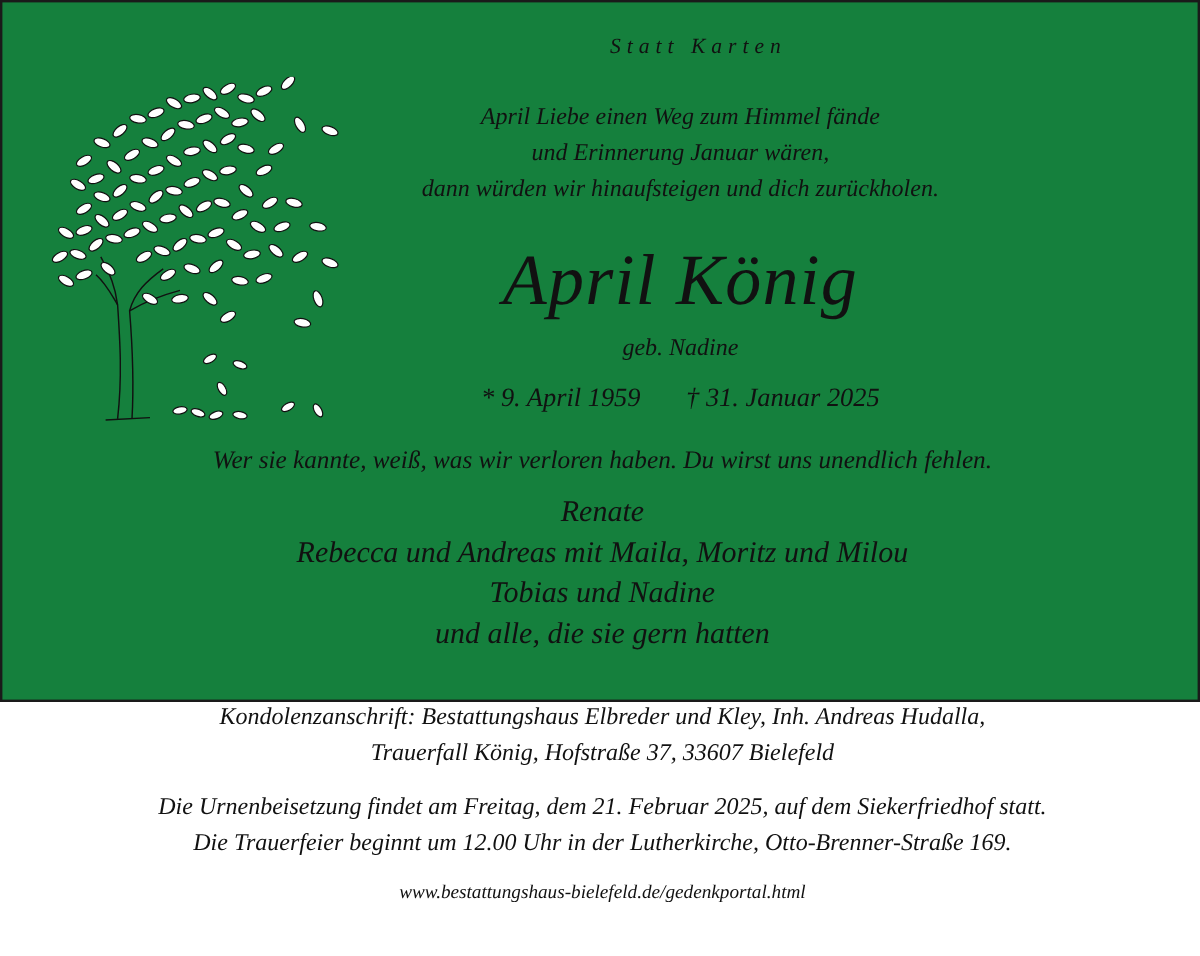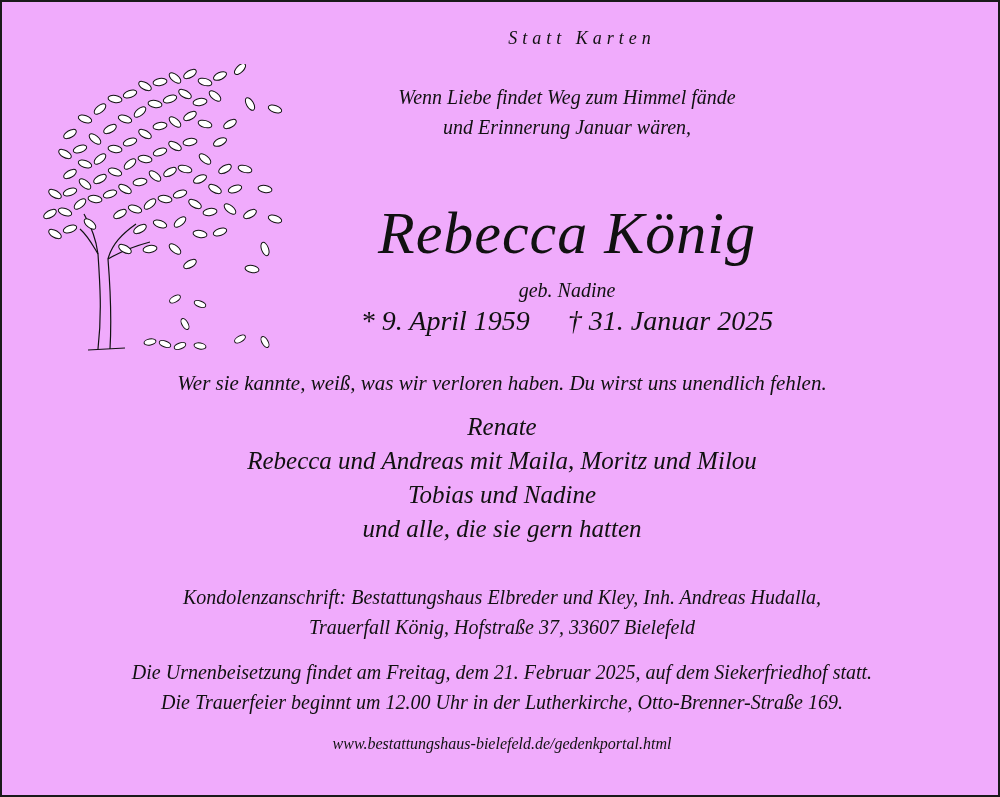--- a/index.html
+++ b/index.html
@@ -1,33 +1,33 @@
 <!DOCTYPE html>
 <html><head>
   <meta charset="utf-8">
   <style>
     html, body { margin: 0; padding: 0; background: #ffffff; }
     body { width: 1000px; height: 797px; overflow: hidden; }
     .card {
       position: absolute; left: 0; top: 0;
-      width: 1000px; height: 797px;
+      width: 1000px; height: 585px;
       box-sizing: border-box;
       border: 2px solid #1a1a1a;
-      background: #f0abfc;
+      background: #15803d;
       color: #111111;
       font-family: "DejaVu Serif", "Liberation Serif", serif;
       font-style: italic;
     }
     .t { position: absolute; left: 0; width: 1000px; text-align: center; white-space: nowrap; }
     .header { top: 26px; left: 315px; width: 530px; font-size: 18px; letter-spacing: 5px; font-family: "Liberation Serif", serif; }
     .poem { top: 80px; left: 300px; width: 530px; font-size: 20px; line-height: 30px; font-family: "Liberation Serif", serif; }
     .poem div { text-align: center; }
     .name { top: 196px; left: 300px; width: 530px; font-size: 60px; line-height: 70px; font-family: "Liberation Serif", serif; letter-spacing: 1px; }
     .birthname { top: 277px; left: 300px; width: 530px; font-size: 20px; font-family: "Liberation Serif", serif; }
-    .dates { top: 303px; left: 300px; width: 530px; font-size: 28px; font-family: "Liberation Serif", serif; }
+    .dates { top: 316px; left: 300px; width: 530px; font-size: 22px; font-family: "Liberation Serif", serif; }
     .dates span.gap { display: inline-block; width: 38px; }
     .quote { top: 369px; font-size: 21px; font-family: "Liberation Serif", serif; }
     .family { top: 408px; font-size: 25px; line-height: 34px; font-family: "Liberation Serif", serif; }
     .family div { text-align: center; }
     .address { top: 580px; font-size: 20px; line-height: 30px; font-family: "Liberation Serif", serif; }
     .address div, .service div { text-align: center; }
     .service { top: 655px; font-size: 20px; line-height: 30px; font-family: "Liberation Serif", serif; }
     .url { top: 733px; font-size: 16px; font-family: "Liberation Serif", serif; }
     .tree { position: absolute; left: 38px; top: 62px; width: 250px; height: 290px; }
   </style>
@@ -145,25 +145,26 @@
         <ellipse cx="160" cy="282" rx="6" ry="3" transform="rotate(10 160 282)"></ellipse>
         <ellipse cx="200" cy="275" rx="6" ry="3" transform="rotate(-30 200 275)"></ellipse>
         <ellipse cx="225" cy="278" rx="6" ry="3" transform="rotate(60 225 278)"></ellipse>
       </g>
     </g>
   </svg>
 
   <div class="t header">Statt Karten</div>
 
   <div class="t poem">
-    <div>Wenn Liebe findet Weg zum Himmel fände</div>
+    <div>April Liebe einen Weg zum Himmel fände</div>
     <div>und Erinnerung Januar wären,</div>
+    <div>dann würden wir hinaufsteigen und dich zurückholen.</div>
   </div>
 
-  <div class="t name">Rebecca König</div>
+  <div class="t name">April König</div>
   <div class="t birthname">geb. Nadine</div>
 
   <div class="t dates">
     <span>* 9. April 1959</span><span class="gap"></span><span>† 31. Januar 2025</span>
   </div>
 
   <div class="t quote">Wer sie kannte, weiß, was wir verloren haben. Du wirst uns unendlich fehlen.</div>
 
   <div class="t family">
     <div>Renate</div>

